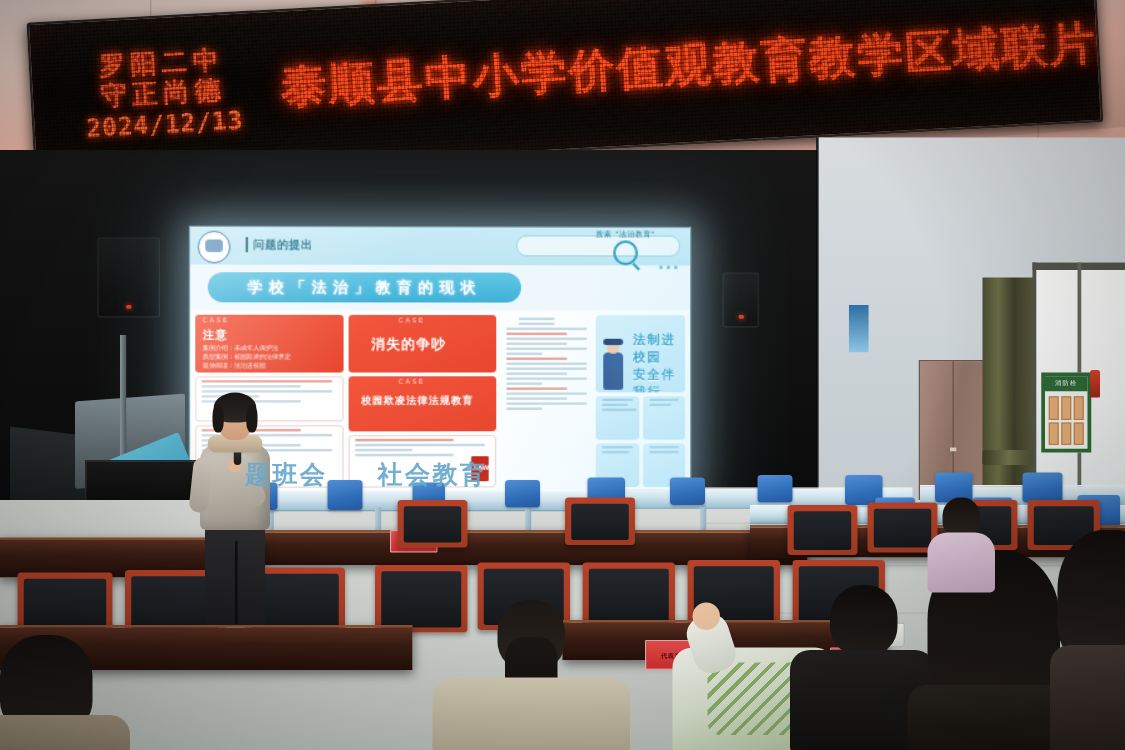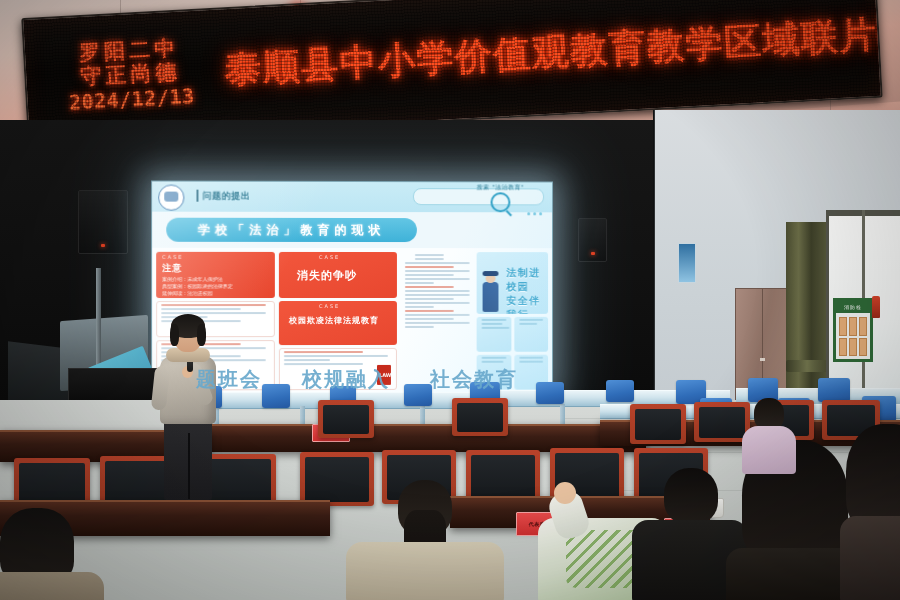--- a/index.html
+++ b/index.html
@@ -392,21 +392,20 @@
               <div class="paperline" style="width:70%;"></div>
           </div>
         </div>
       </div>
     </div>
     <div class="scr-glare"></div>
   </div>
 
   <div style="position:absolute;left:196px;top:366px;display:flex;gap:40px;z-index:6;pointer-events:none;">
     <span style="color:#6aa9cc;font-size:20px;font-weight:700;letter-spacing:2px;opacity:.92;">题班会</span>
-    <span style="color:#6aa9cc;font-size:20px;font-weight:700;letter-spacing:2px;opacity:.92;">校规融入</span>
     <span style="color:#6aa9cc;font-size:20px;font-weight:700;letter-spacing:2px;opacity:.92;">社会教育</span>
   </div>
 
   <div class="eq-rack"></div>
   <div class="eq-podium"></div>
   <div class="eq-pole"></div>
   <div class="eq-blue"></div>
   <div class="eq-tv"></div>
 
   <div class="floor">

